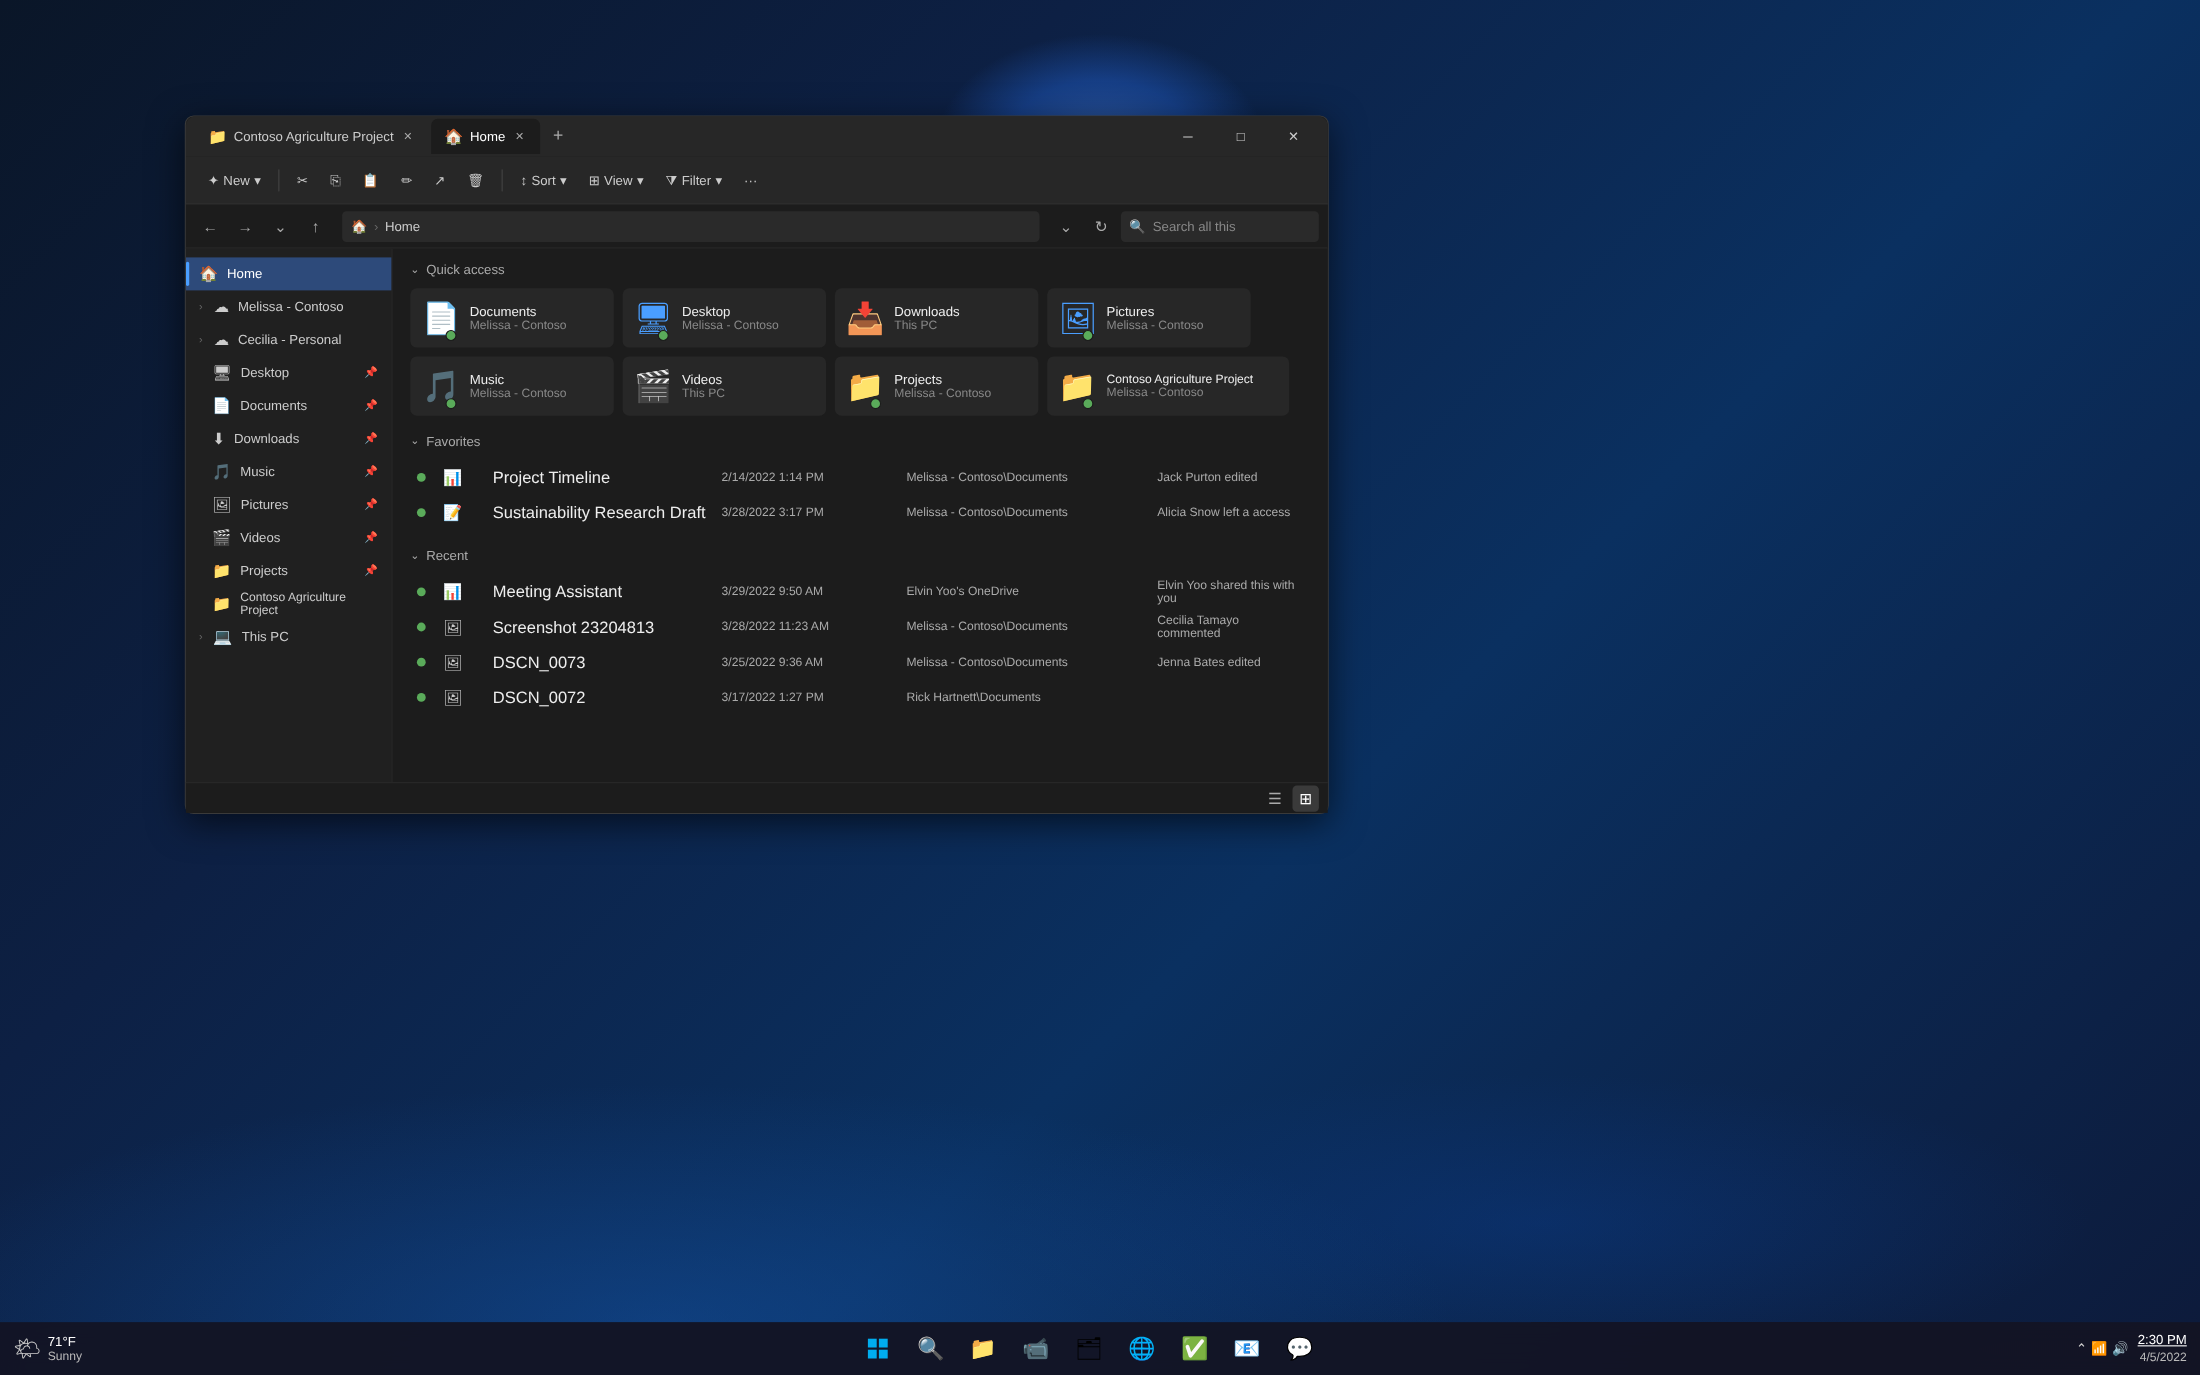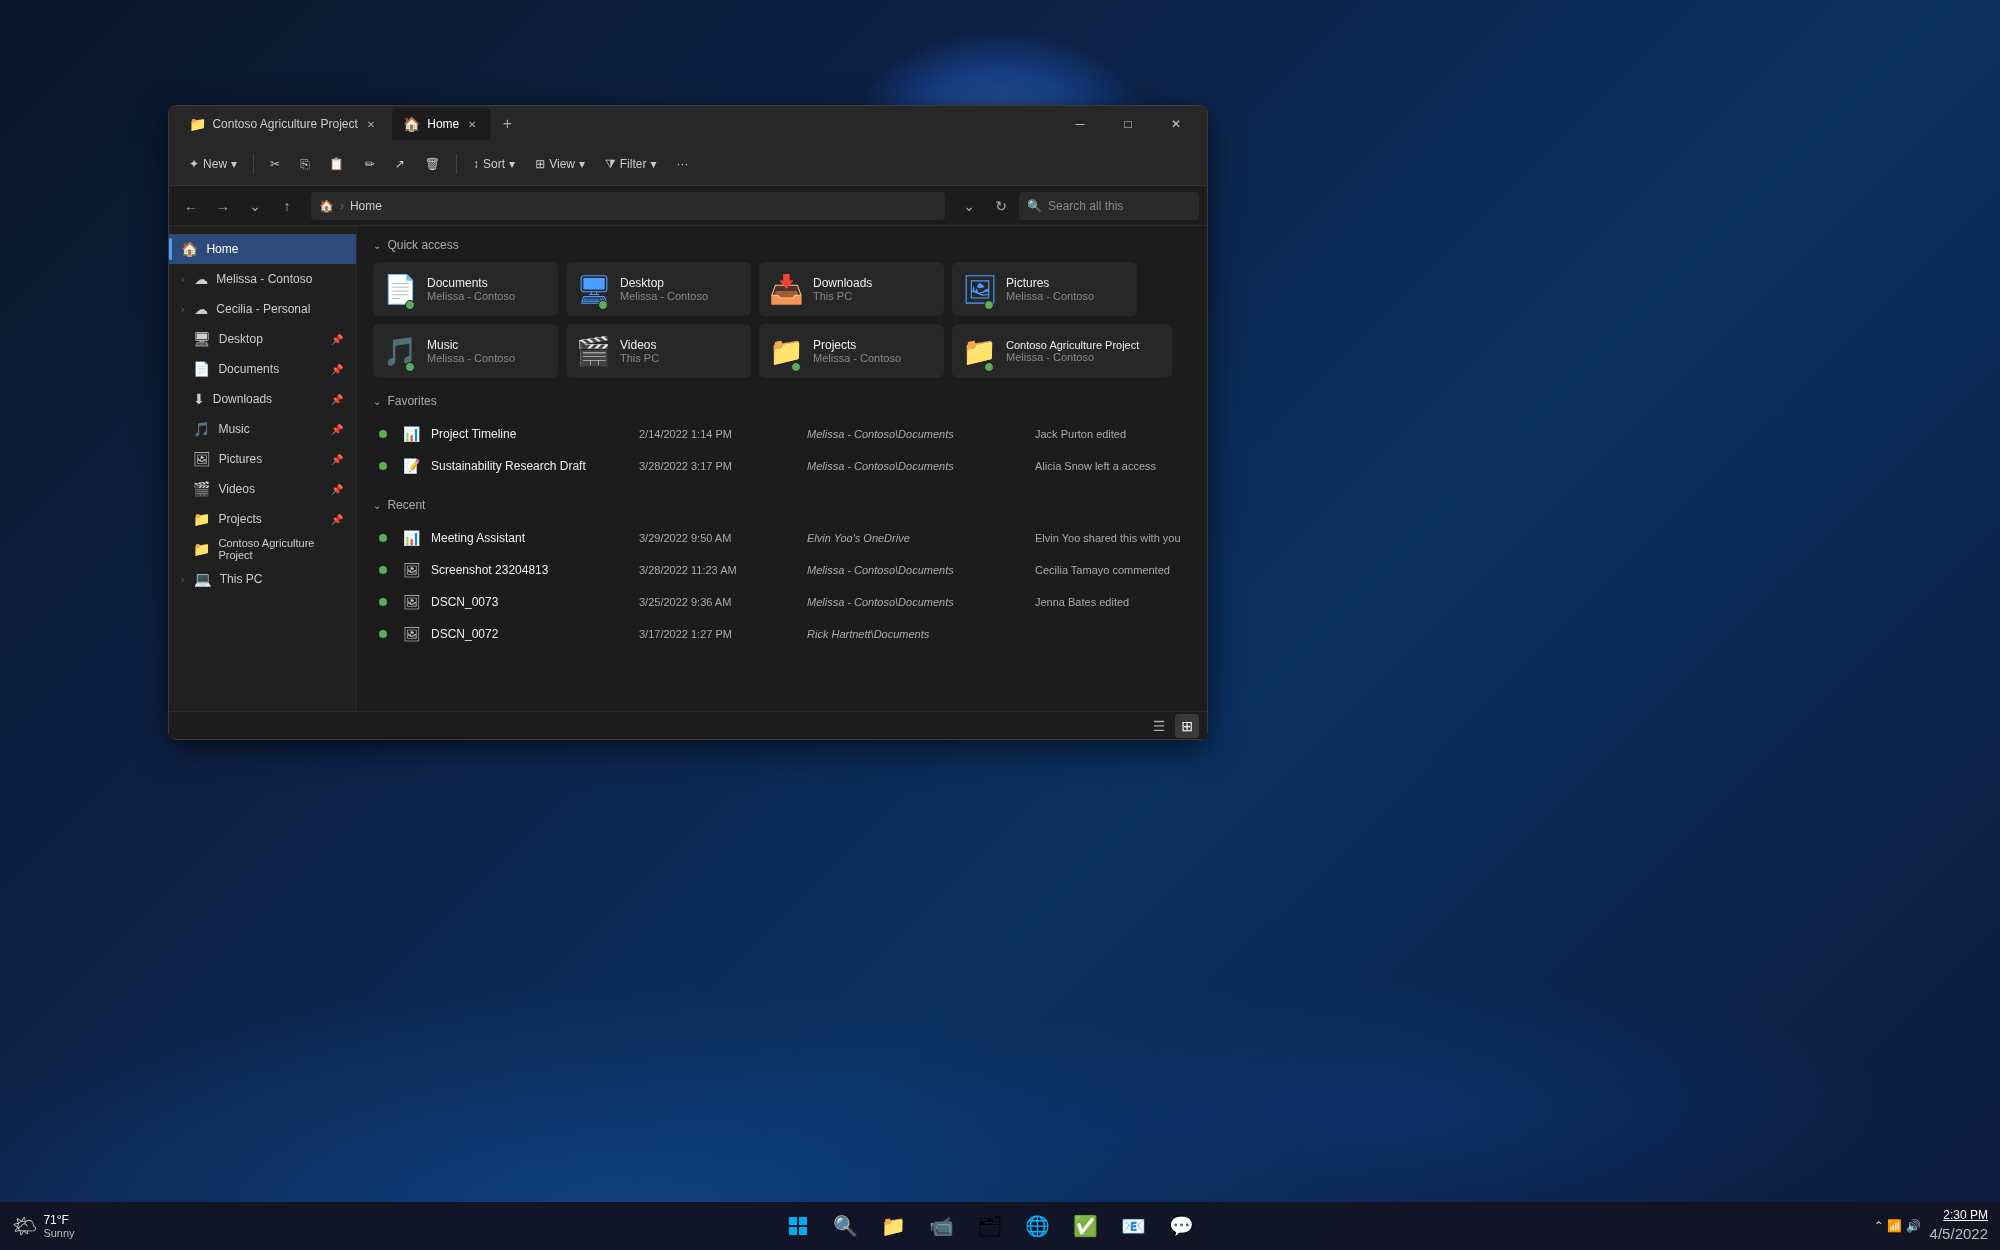--- a/index.html
+++ b/index.html
@@ -343,23 +343,23 @@
       cursor: pointer;
       gap: 8px;
       font-size: 12px;
       color: #ccc;
     }
 
     .file-status { width: 16px; display: flex; align-items: center; }
     .status-dot { width: 8px; height: 8px; border-radius: 50%; background: #5aab5a; }
 
     .file-type-icon { width: 20px; font-size: 14px; }
-    .file-name { flex: 0 0 200px; color: #eee; font-size: 12px; }
+    .file-name { flex: 0 0 200px; color: #eee; font-size: 15px; margin-left: 17px; }
     .file-date { flex: 0 0 160px; color: #aaa; font-size: 11px; }
-    .file-location { flex: 0 0 220px; color: #aaa; font-size: 11px; font-style: italic; }
+    .file-location { flex: 0 0 220px; color: #aaa; font-size: 11px; }
     .file-activity { flex: 1; color: #aaa; font-size: 11px; }
 
     
     .taskbar {
       position: absolute;
       bottom: 0;
       left: 0;
       right: 0;
       height: 48px;
       background: rgba(20, 20, 35, 0.92);
@@ -412,21 +412,21 @@
     .sys-tray {
       display: flex;
       align-items: center;
       gap: 4px;
     }
 
     .sys-icon { font-size: 12px; color: #ccc; cursor: pointer; }
 
     .clock { text-align: right; line-height: 1.3; }
     .clock-time { font-size: 12px; color: #fff; text-decoration: underline; }
-    .clock-date { font-size: 15px; color: #bbb; }
+    .clock-date { font-size: 11px; color: #bbb; }
 
     
     .bg-swirl {
       position: absolute;
       bottom: 48px;
       left: 0;
       right: 0;
       height: 450px;
       background: radial-gradient(ellipse 60% 80% at 30% 100%, rgba(20, 80, 160, 0.5) 0%, transparent 60%),
                   radial-gradient(ellipse 50% 60% at 70% 80%, rgba(10, 60, 140, 0.4) 0%, transparent 50%);

